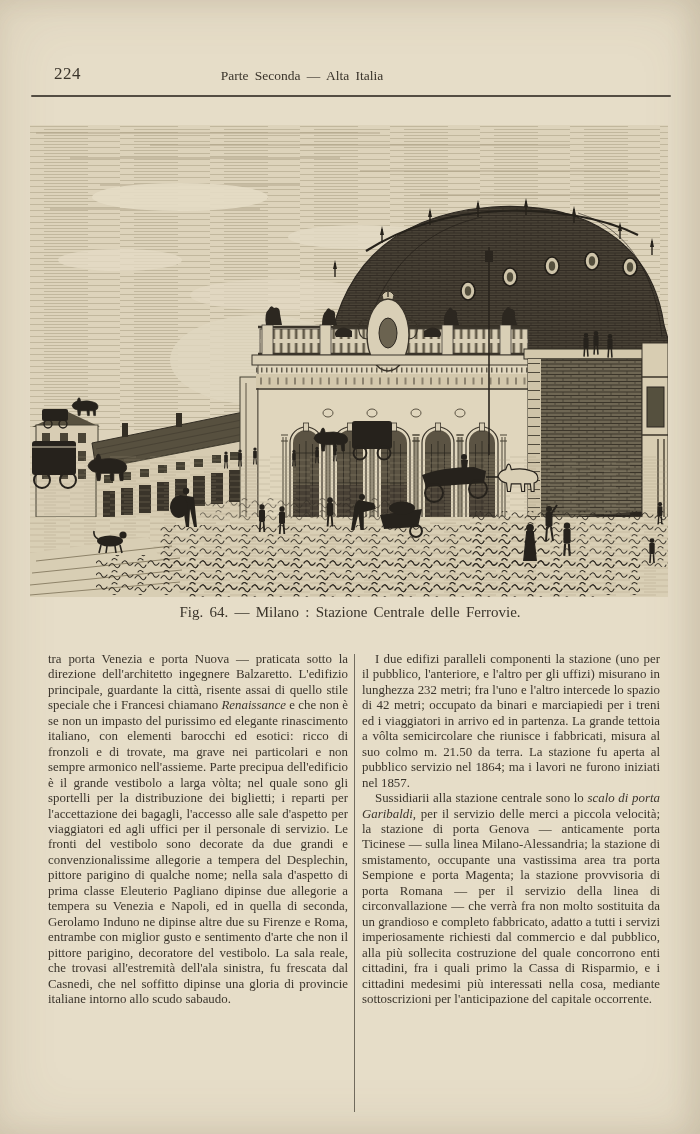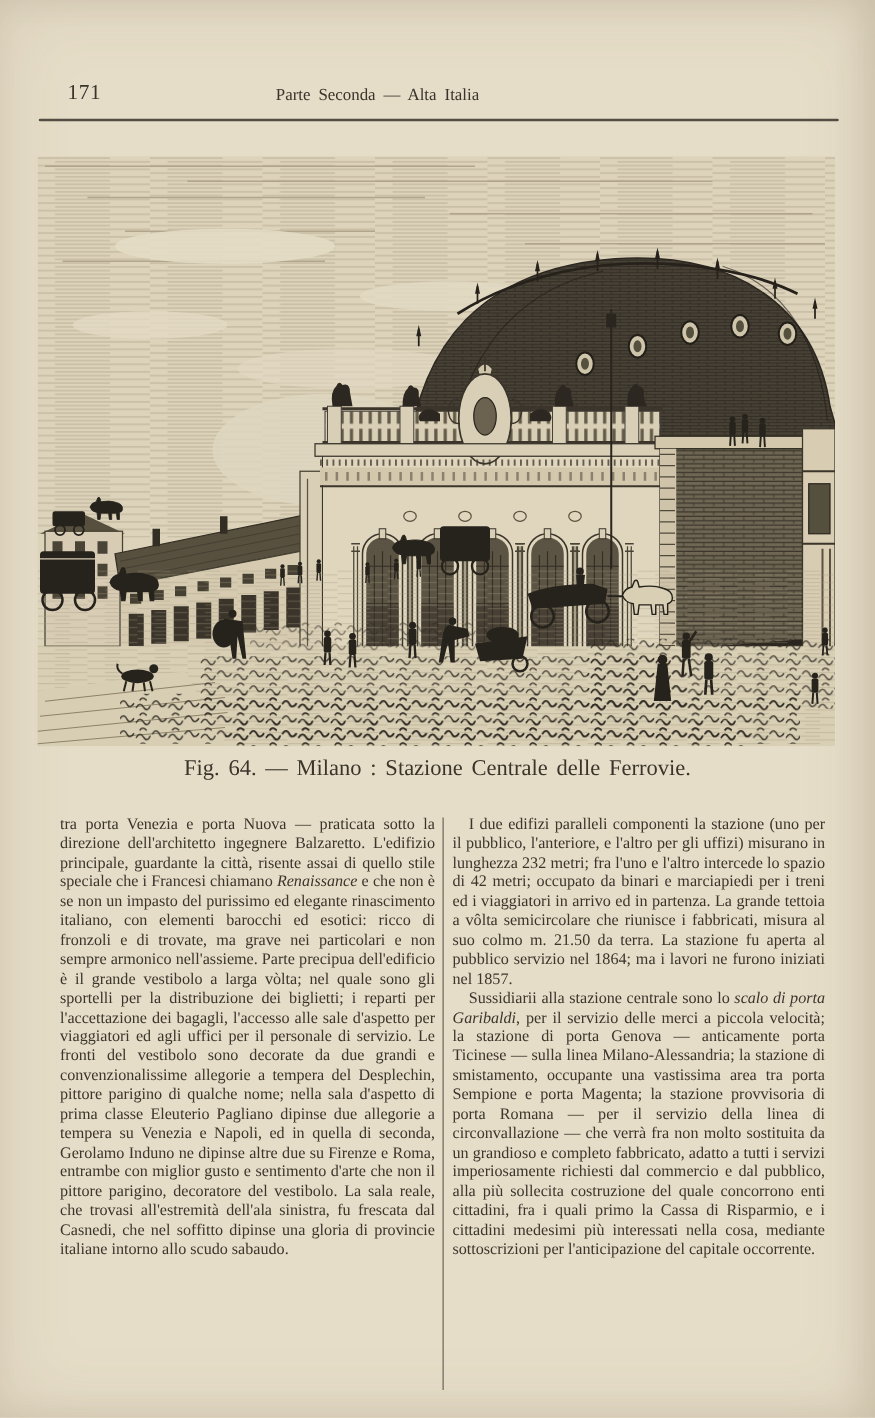--- a/index.html
+++ b/index.html
@@ -25,21 +25,21 @@
   .header-rule{
     position:absolute;left:31px;top:95px;width:640px;height:2px;
     background:#3a342b;opacity:.85;border-radius:1px;
   }
   
   .engraving{
     position:absolute;left:30px;top:125px;width:638px;height:472px;
   }
   .fig-caption{
     position:absolute;left:0;top:604px;width:700px;
-    text-align:center;font-size:18px;color:#3a342b;word-spacing:2.5px;
+    text-align:center;font-size:15px;color:#3a342b;word-spacing:2.5px;
   }
   
   .body-text{
     position:absolute;left:0;top:652px;width:700px;height:464px;overflow:hidden;padding-left:28px;
   }
   .col{
     position:absolute;top:0;
     font-size:12.9px;line-height:15.45px;color:#3b352c;
     text-align:justify;
   }
@@ -51,21 +51,21 @@
     position:absolute;left:354px;top:2px;width:1px;height:458px;
     background:#4a443a;opacity:.75;
   }
   .it{font-style:italic;}
 </style>
 </head>
 <body>
 
 <div class="page">
 
-  <span class="page-number">171</span>
+  <span class="page-number">224</span>
   <span class="running-title">Parte Seconda — Alta Italia</span>
   <div class="header-rule"></div>
 
   <figure style="margin:0">
     <svg class="engraving" viewBox="0 0 638 472" aria-hidden="true">
       <defs>
         <pattern id="skyhatch" width="90" height="6" patternUnits="userSpaceOnUse">
           <path d="M0,1.5 H58 M14,4.5 H90" stroke="#b5aa90" stroke-width="0.7" fill="none"></path>
         </pattern>
         <pattern id="domebrick" width="14" height="5" patternUnits="userSpaceOnUse">

